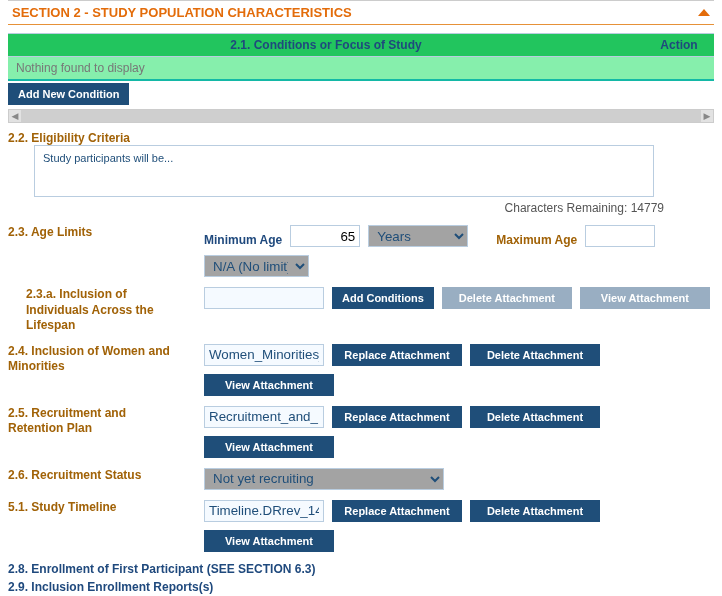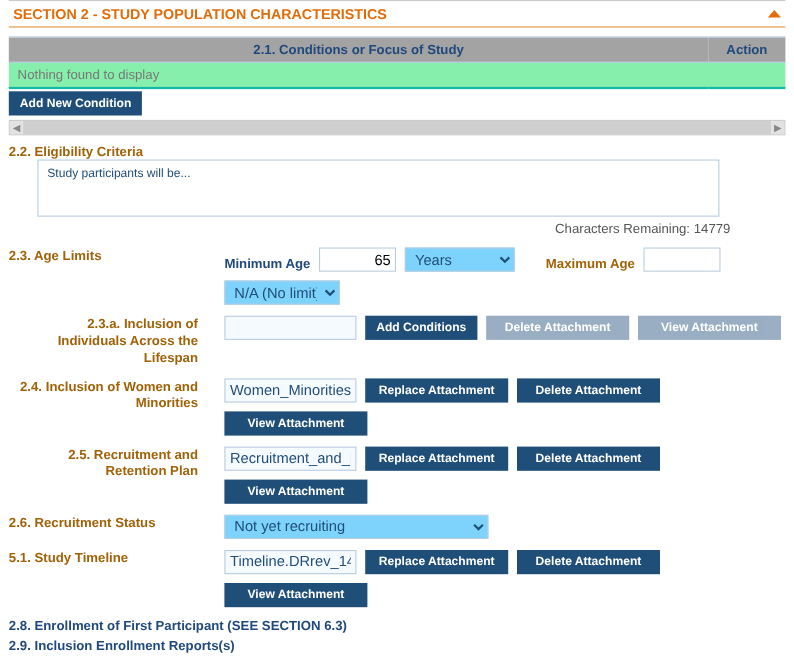--- a/index.html
+++ b/index.html
@@ -27,21 +27,21 @@
     border-left: 6px solid transparent;
     border-right: 6px solid transparent;
     border-bottom: 7px solid #e36c0a;
   }
   .subpanel { margin: 8px 0 0 0; }
   .subpanel-table {
     width: 100%;
     border-collapse: collapse;
   }
   .subpanel-head-row td, .subpanel-head-row th {
-    background: #a3a3a3;
+    background: #22c55e;
     border-top: 1px solid #b9cde0;
     border-bottom: 1px solid #b9cde0;
     color: #1f497d;
     font-weight: bold;
     padding: 4px 8px;
     text-align: center;
   }
   .subpanel-head-row th.action-col { width: 70px; }
   .subpanel-nothing td {
     background: #86efac;
@@ -98,29 +98,29 @@
     display:block;
     margin-left: 26px;
   }
   .char-remaining {
     text-align:right;
     color:#555;
     font-size:12px;
     margin: 4px 50px 8px 0;
   }
   .input-short { width:70px; height:22px; border:1px solid #b9cde0; padding:2px 4px; text-align:right;}
-  .select { height:22px; border:1px solid #b9cde0; background:#7dd3fc; color:#1f4e79; padding:1px 4px; }
+  .select { height:22px; border:1px solid #b9cde0; background:#a3a3a3; color:#1f4e79; padding:1px 4px; }
   .select.unit{ width:100px;}
   .select.unit2{ width:105px;}
   .input-file { width:120px; height:22px; border:1px solid #b9cde0; background:#f5faff; color:#1f4e79; padding:2px 4px; overflow:hidden; white-space:nowrap;}
   .attach-btn { min-width:130px; text-align:center; }
   .label-sub { margin-left:18px; }
   .select.recruit{ width:240px; }
   .section-line { color:#1f497d; font-weight:bold; margin-top:10px;}
-  .two-line-label { line-height:1.3; align-self:flex-start;text-align:right; }
+  .two-line-label { line-height:1.3; align-self:flex-start; }
   .flex-row { display:flex; gap:24px; align-items:flex-start; margin-top:10px;}
   .label-col { width:172px; }
   .content-col { flex:1; display:flex; gap:8px; align-items:flex-end; flex-wrap:wrap;}
   .gap-block{ margin-top:4px;}
 </style>
 </head>
 <body>
 
 <div class="container">
 

